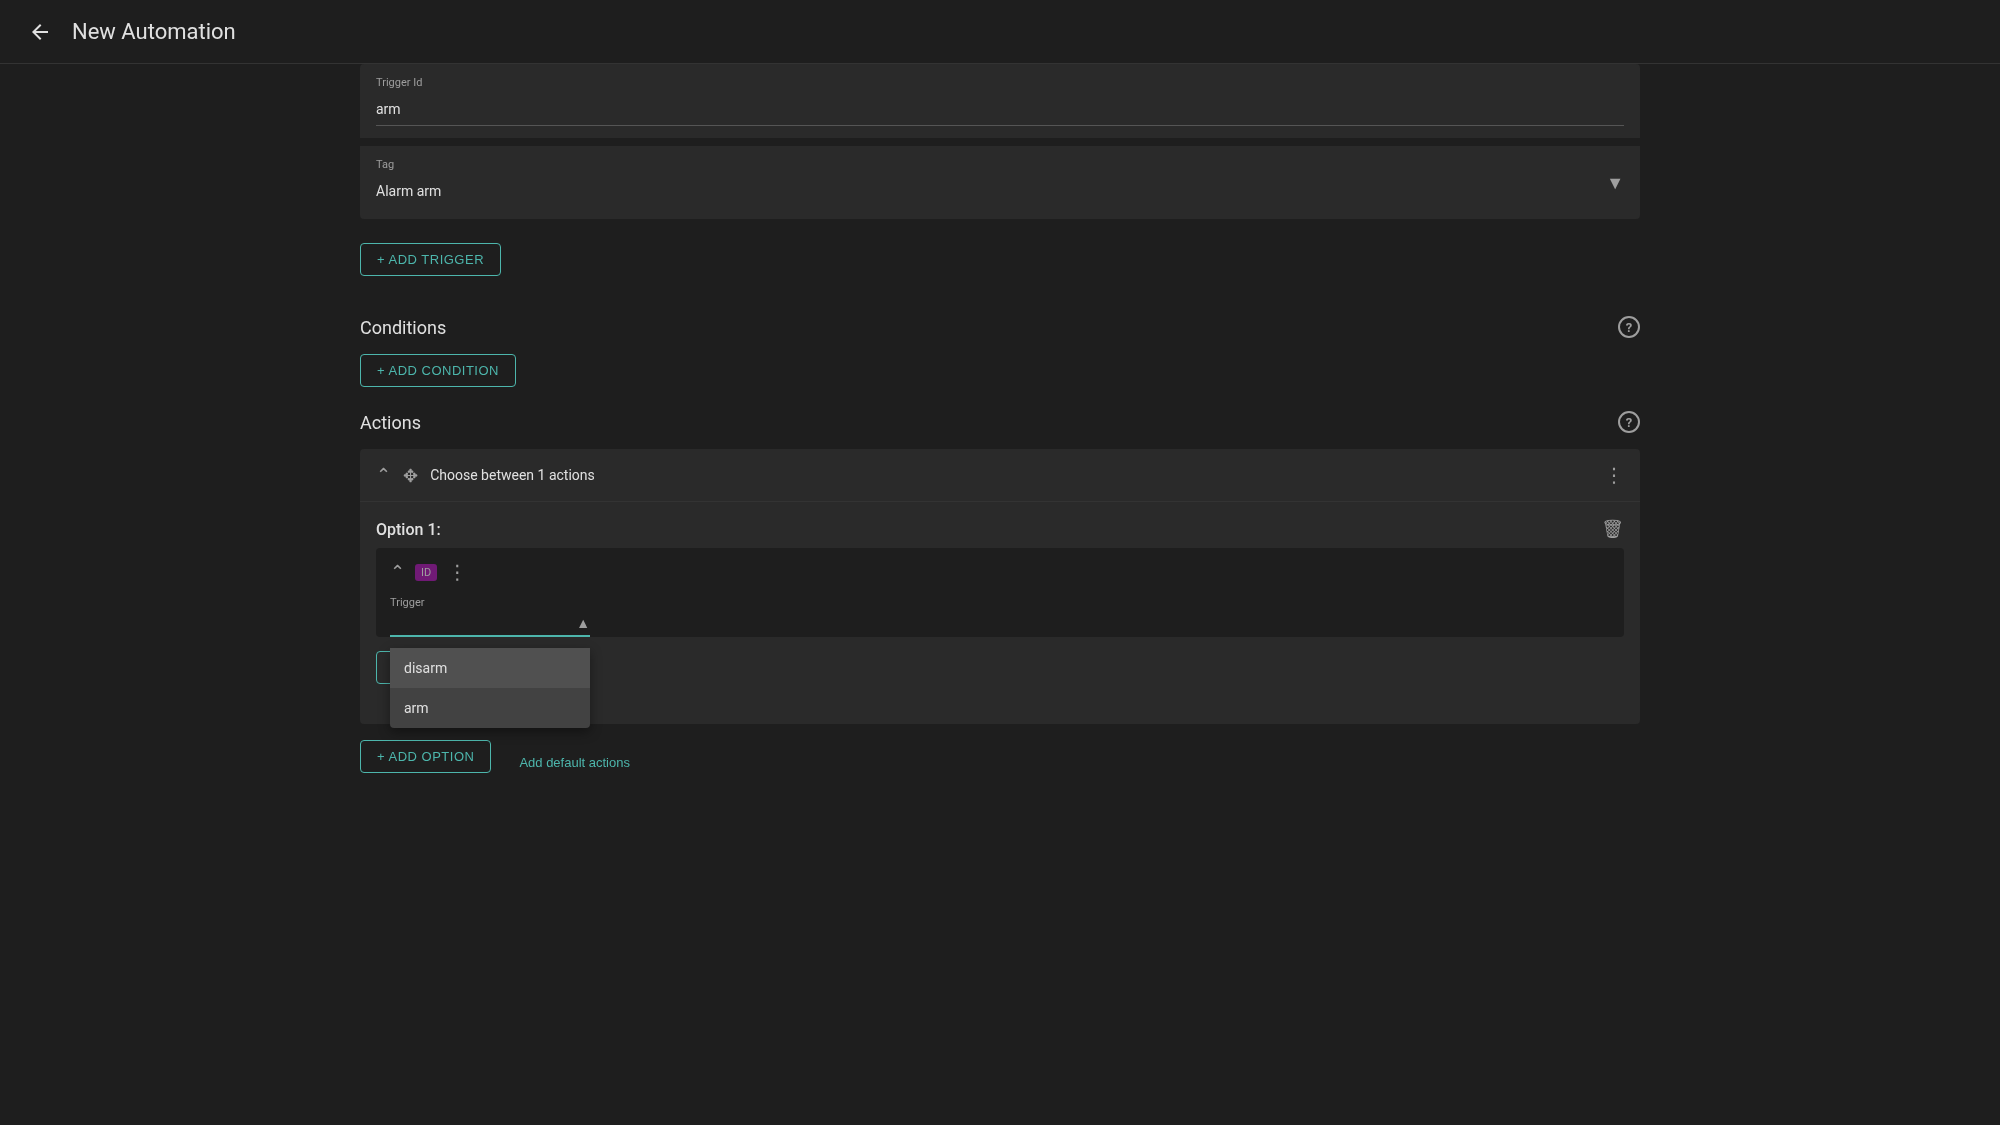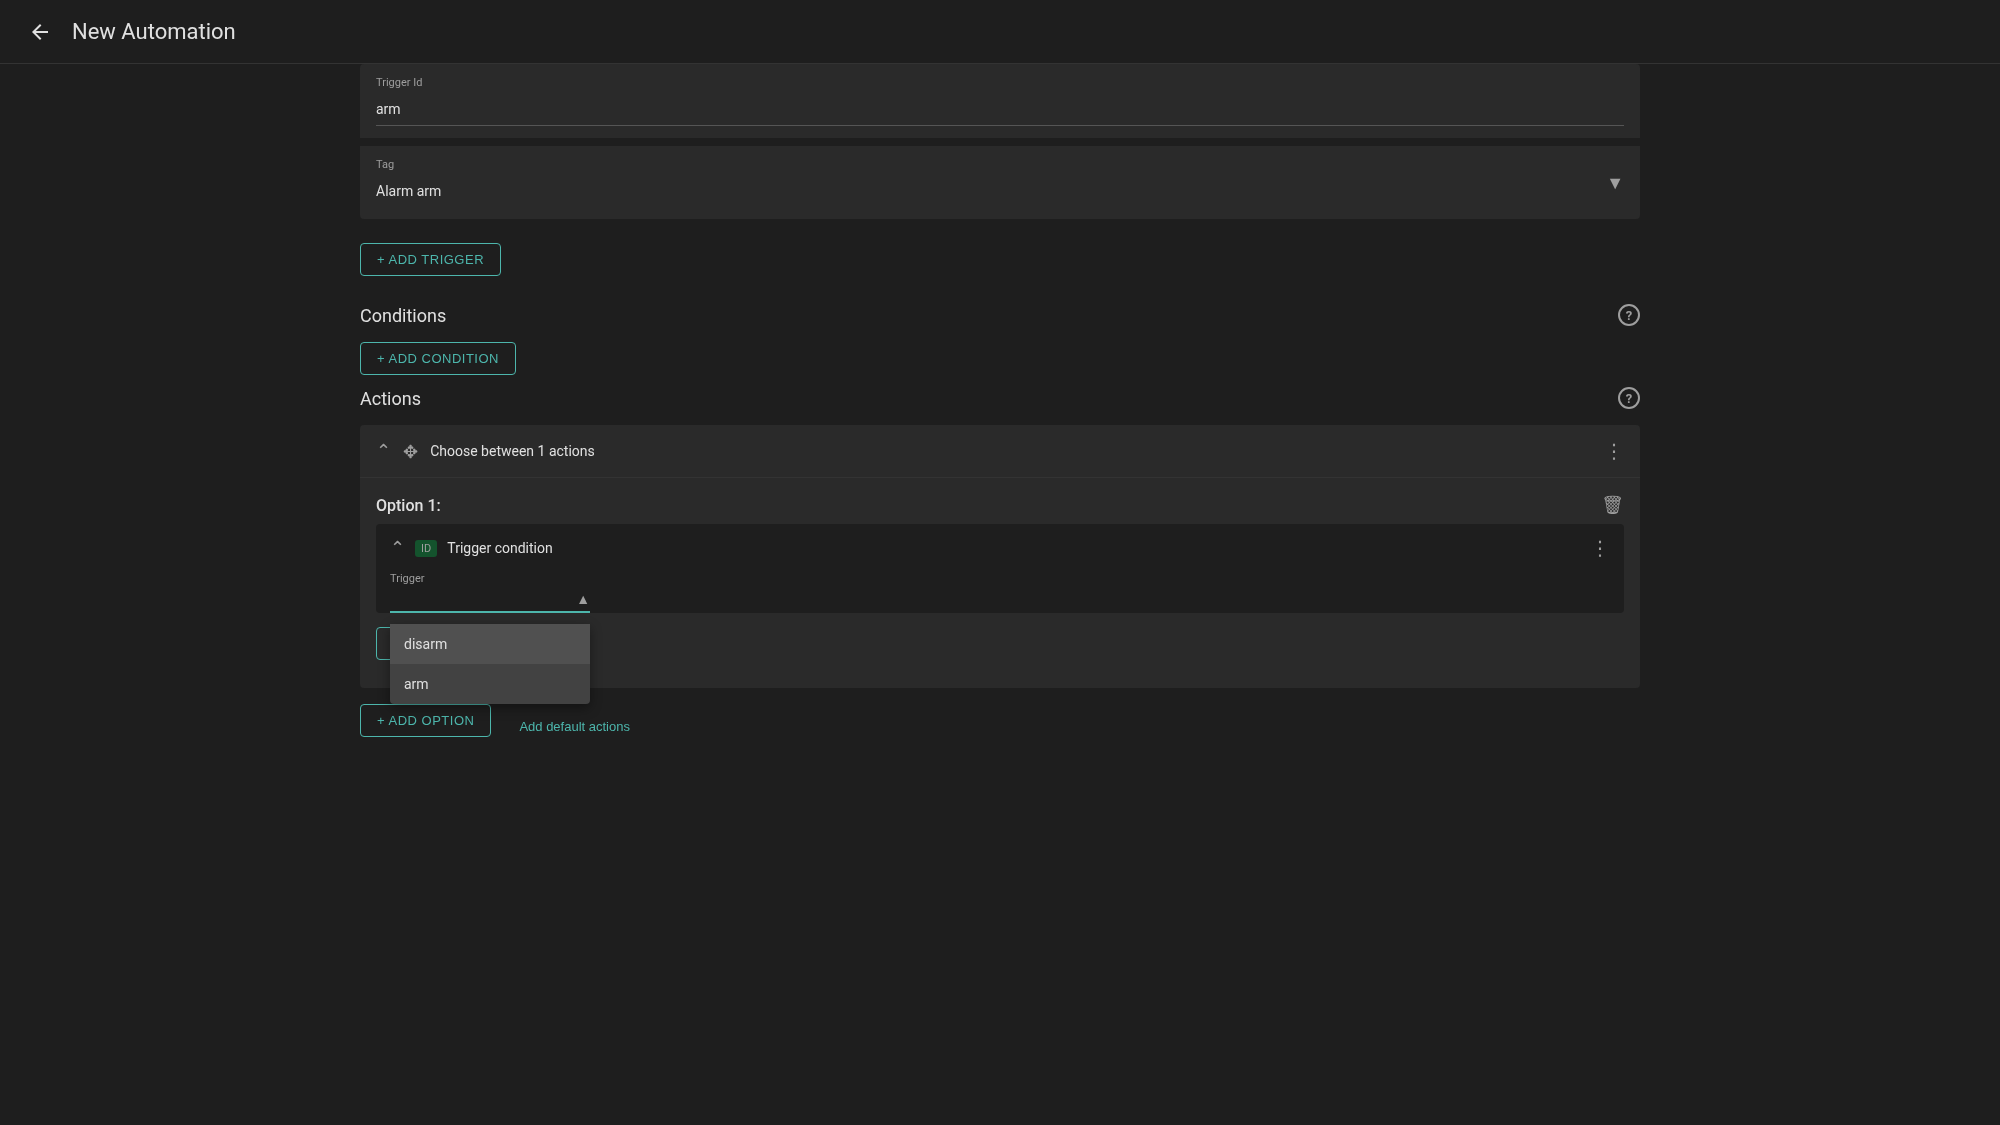--- a/index.html
+++ b/index.html
@@ -98,21 +98,21 @@
       color: #4db6ac;
       padding: 8px 16px;
       border-radius: 4px;
       cursor: pointer;
       font-size: 13px;
       font-weight: 500;
       letter-spacing: 0.5px;
       display: inline-flex;
       align-items: center;
       gap: 6px;
-      margin-bottom: 12px;
+      margin-bottom: 24px;
     }
 
     .section-heading {
       font-size: 18px;
       font-weight: 400;
       color: #e0e0e0;
       margin-bottom: 16px;
       display: flex;
       align-items: center;
       justify-content: space-between;
@@ -214,21 +214,21 @@
     .tc-header {
       display: flex;
       align-items: center;
       padding: 12px 14px;
       gap: 10px;
     }
 
     .tc-id-badge {
       font-size: 11px;
       color: #9e9e9e;
-      background: #14532d;
+      background: #701a75;
       padding: 2px 6px;
       border-radius: 3px;
     }
 
     .tc-title {
       flex: 1;
       font-size: 14px;
       color: #e0e0e0;
     }
 
@@ -385,21 +385,20 @@
           <span>Option 1:</span>
           <button class="delete-icon">🗑</button>
         </div>
 
 
         
         <div class="trigger-condition-block">
           <div class="tc-header">
             <button class="collapse-btn">⌃</button>
             <span class="tc-id-badge">ID</span>
-            <span class="tc-title">Trigger condition</span>
             <button class="tc-more">⋮</button>
           </div>
 
           <div class="dropdown-container">
             <div class="dropdown-label">Trigger</div>
             <div class="dropdown-field">
               <span></span>
               <span style="color:#9e9e9e;">▲</span>
             </div>
             <div class="dropdown-menu">

